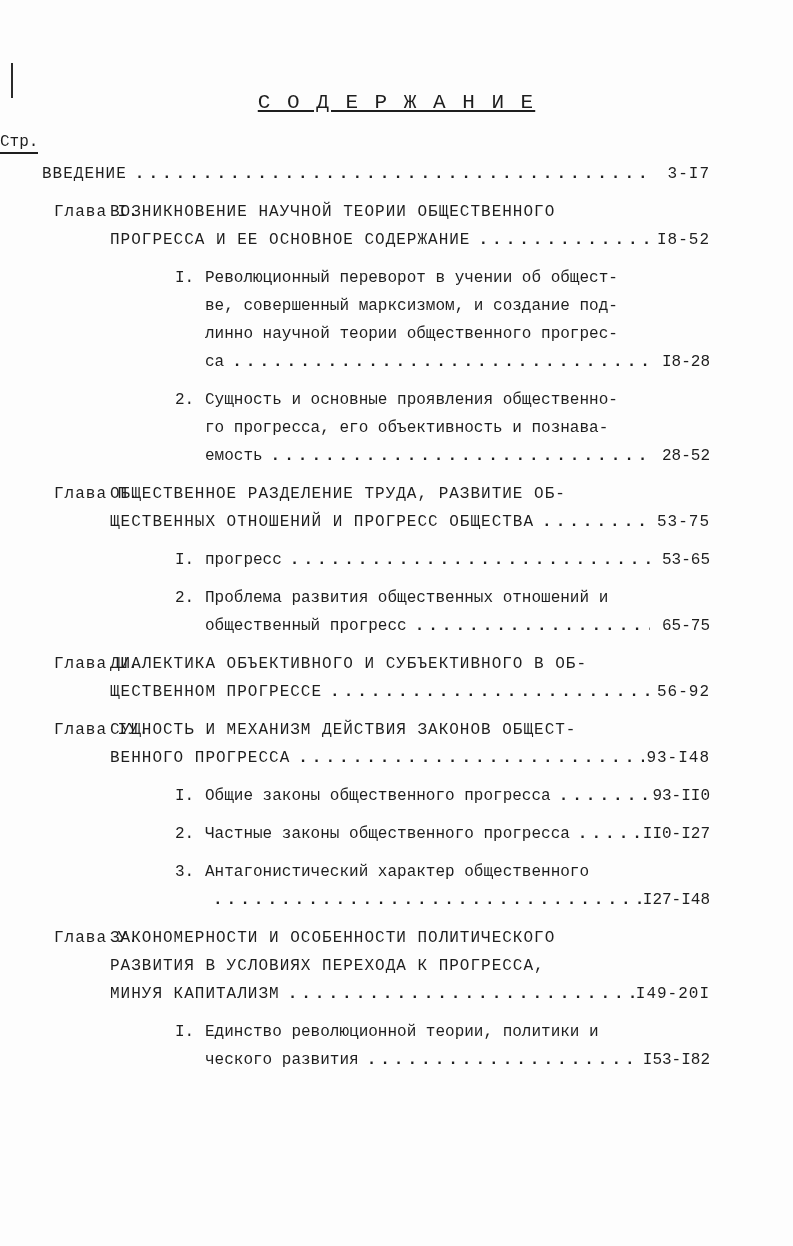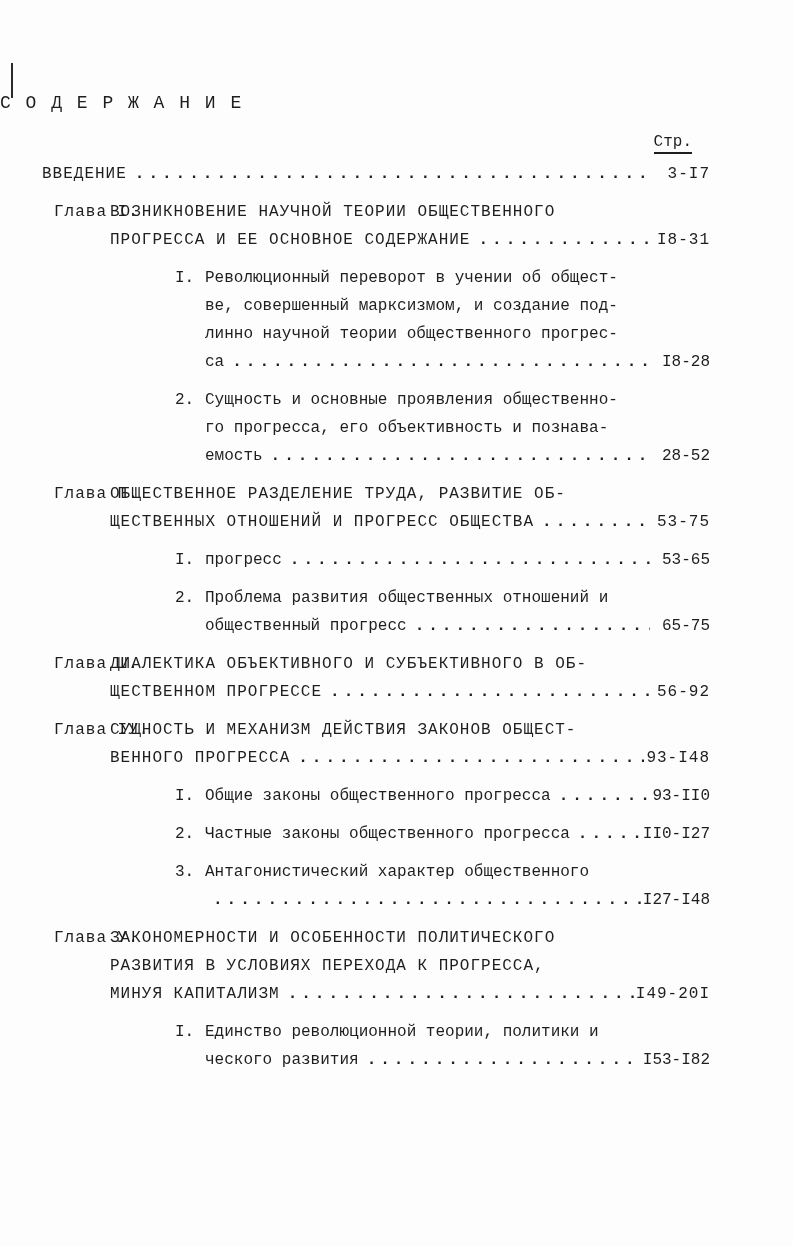--- a/index.html
+++ b/index.html
@@ -17,28 +17,30 @@
   .scan-artifact {
     position: absolute;
     left: 11px;
     top: 63px;
     width: 2px;
     height: 35px;
     background: #2a2a2a;
   }
   .title {
     margin: 92px 0 0 0;
-    font-size: 18px;
+    text-align: center;
+    font-size: 21px;
     font-weight: normal;
     letter-spacing: 2px;
     line-height: 22px;
+    text-decoration: underline;
   }
   .page-col {
     margin-top: 18px;
-    text-align: right;
+    text-align: left;
     padding-right: 101px;
     line-height: 20px;
   }
   .page-col .str {
     border-bottom: 2px solid #1e1e1e;
     padding-bottom: 1px;
   }
   .toc {
     margin-top: 8px;
     padding: 0 83px 0 42px;
@@ -107,21 +109,21 @@
   </div>
       <div class="entry level-chapter">
     <span class="num">Глава I. </span>
     <div class="lines">
           <div class="line">
             <span class="txt">ВОЗНИКНОВЕНИЕ НАУЧНОЙ ТЕОРИИ ОБЩЕСТВЕННОГО</span>
           </div>
           <div class="line last">
             <span class="txt">ПРОГРЕССА И ЕЕ ОСНОВНОЕ СОДЕРЖАНИЕ</span>
             <span class="leader">..........................................................................................</span>
-            <span class="pages">I8-31</span>
+            <span class="pages">I8-52</span>
           </div>
         </div>
   </div>
       <div class="entry level-sub">
     <span class="num">I. </span>
     <div class="lines">
           <div class="line">
             <span class="txt">Революционный переворот в учении об общест-</span>
           </div>
           <div class="line">

